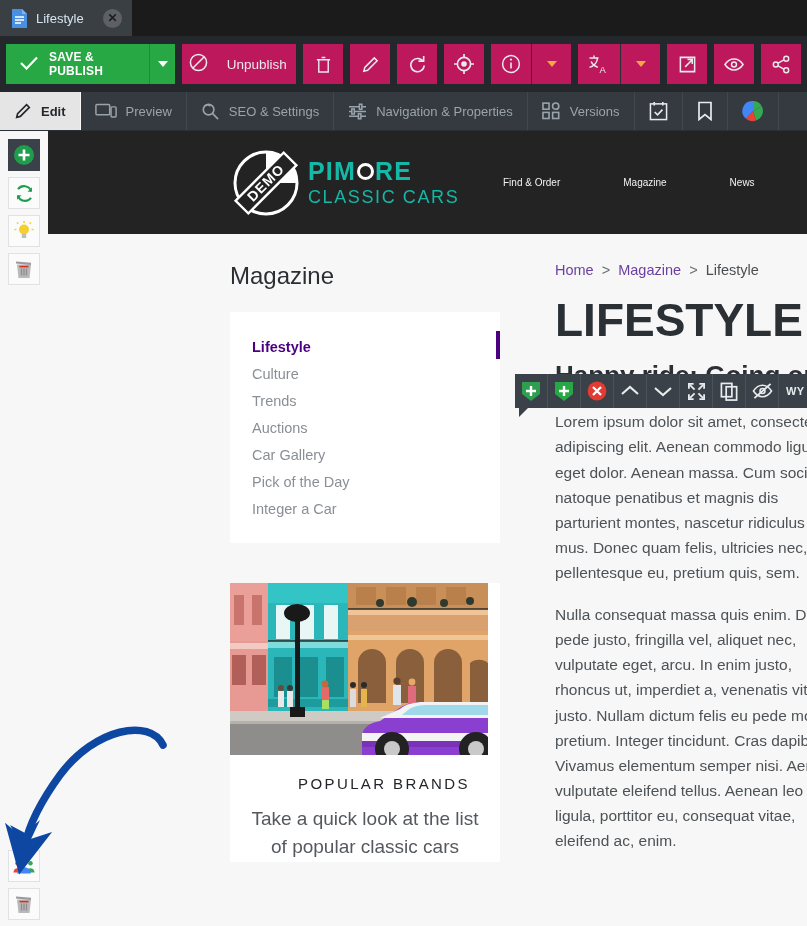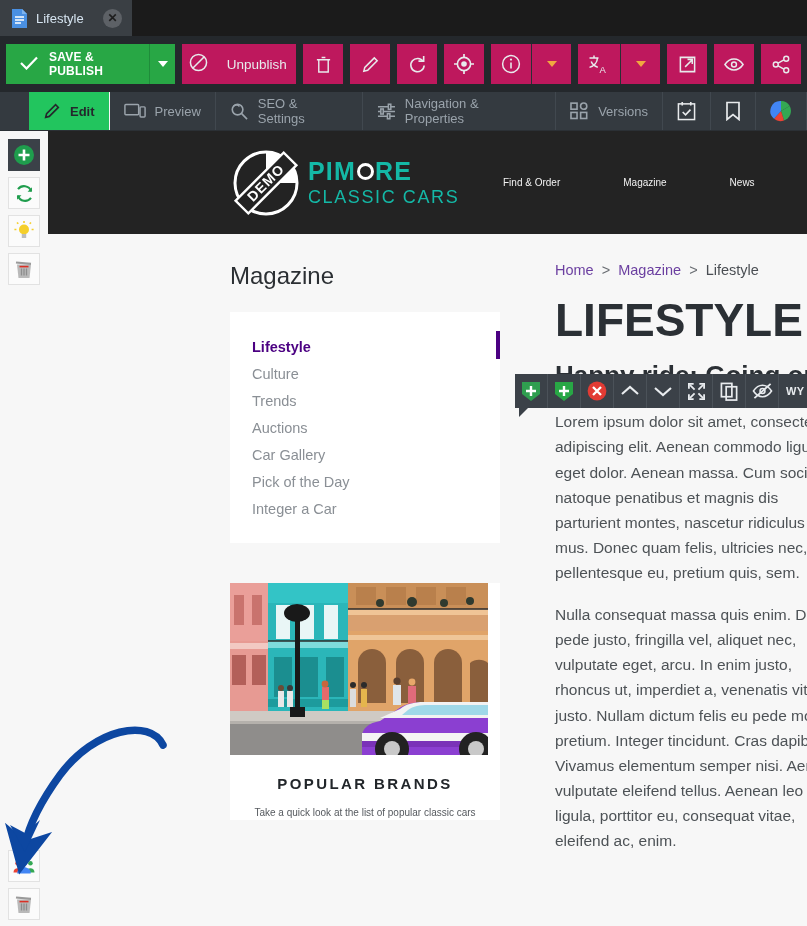--- a/index.html
+++ b/index.html
@@ -66,21 +66,21 @@
   .tabbar {
     height: 39px; background: #343a40;
     display: flex; align-items: stretch;
     border-bottom: 1px solid #2b3035;
   }
   .tabitem {
     display: flex; align-items: center; gap: 9px;
     padding: 0 14px; color: #9aa3ab; font-size: 13px;
     border-right: 1px solid #41484f;
   }
-  .tabitem.active { background: #22c55e; color: #24282c; font-weight: bold; border-right-color:#f7f7f7;margin-left:29px; }
+  .tabitem.active { background: #e5e5e5; color: #24282c; font-weight: bold; border-right-color:#f7f7f7; }
   .tabitem.icononly { padding: 0 14px; }
 
   
   .workspace { height: calc(926px - 36px - 56px - 39px); display: flex; }
   .rail {
     width: 48px; background: #f7f7f7;
     display: flex; flex-direction: column; align-items: center;
     padding-top: 8px; position: relative; flex: 0 0 48px;
   }
   .rail-btn {
@@ -123,25 +123,25 @@
     text-decoration: none;
   }
   .mag-link.active { color: #4b0082; font-weight: bold; }
   .mag-marker {
     position: absolute; right: 0; top: 19px; width: 4px; height: 28px; background: #4b0082;
   }
 
   .photo-card { margin-top: 40px; background: #fff; }
   .photo { width: 258px; height: 172px; position: relative; overflow: hidden; display:block; }
   .card-title {
-    text-align:center; font-size: 15px; font-weight: bold; letter-spacing: 2.4px;
+    text-align:right; font-size: 15px; font-weight: normal; letter-spacing: 2.4px;
     color: #22262a; padding: 18px 30px 0; line-height: 1.45;
   }
   .card-text {
-    text-align:center; font-size: 10px; color: #55595e; padding: 10px 20px 0; line-height: 1.5;
+    text-align:center; font-size: 19px; color: #55595e; padding: 10px 20px 0; line-height: 1.5;
   }
 
   .crumb { font-size: 14.5px; color: #4a4e53; margin-bottom: 18px; white-space: nowrap; }
   .crumb a { color: #6b3fa0; text-decoration: none; }
   .crumb .sep { color: #6a6e73; margin: 0 4px; }
 
   .h1 {
     font-size: 46px; font-weight: bold; color: #2b3035; letter-spacing: 0px;
     line-height: 1.05; white-space: nowrap;
   }

